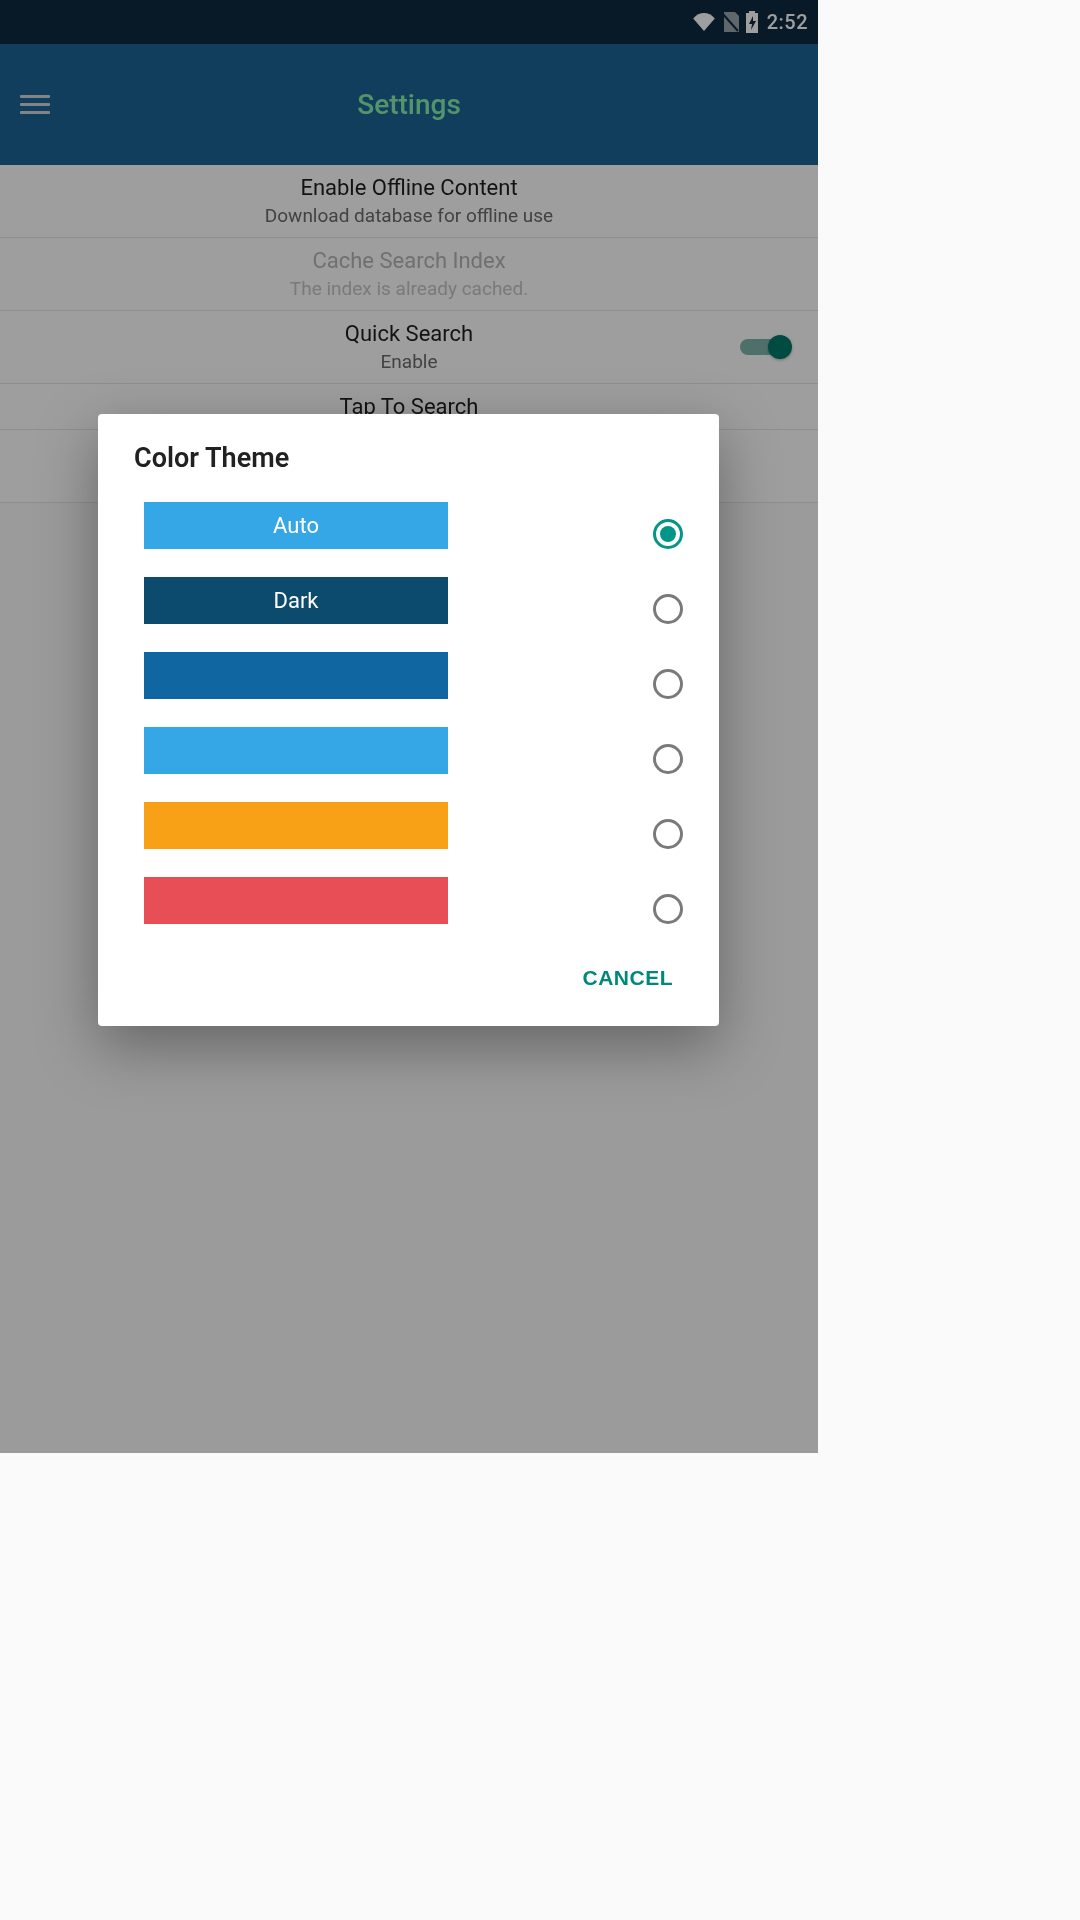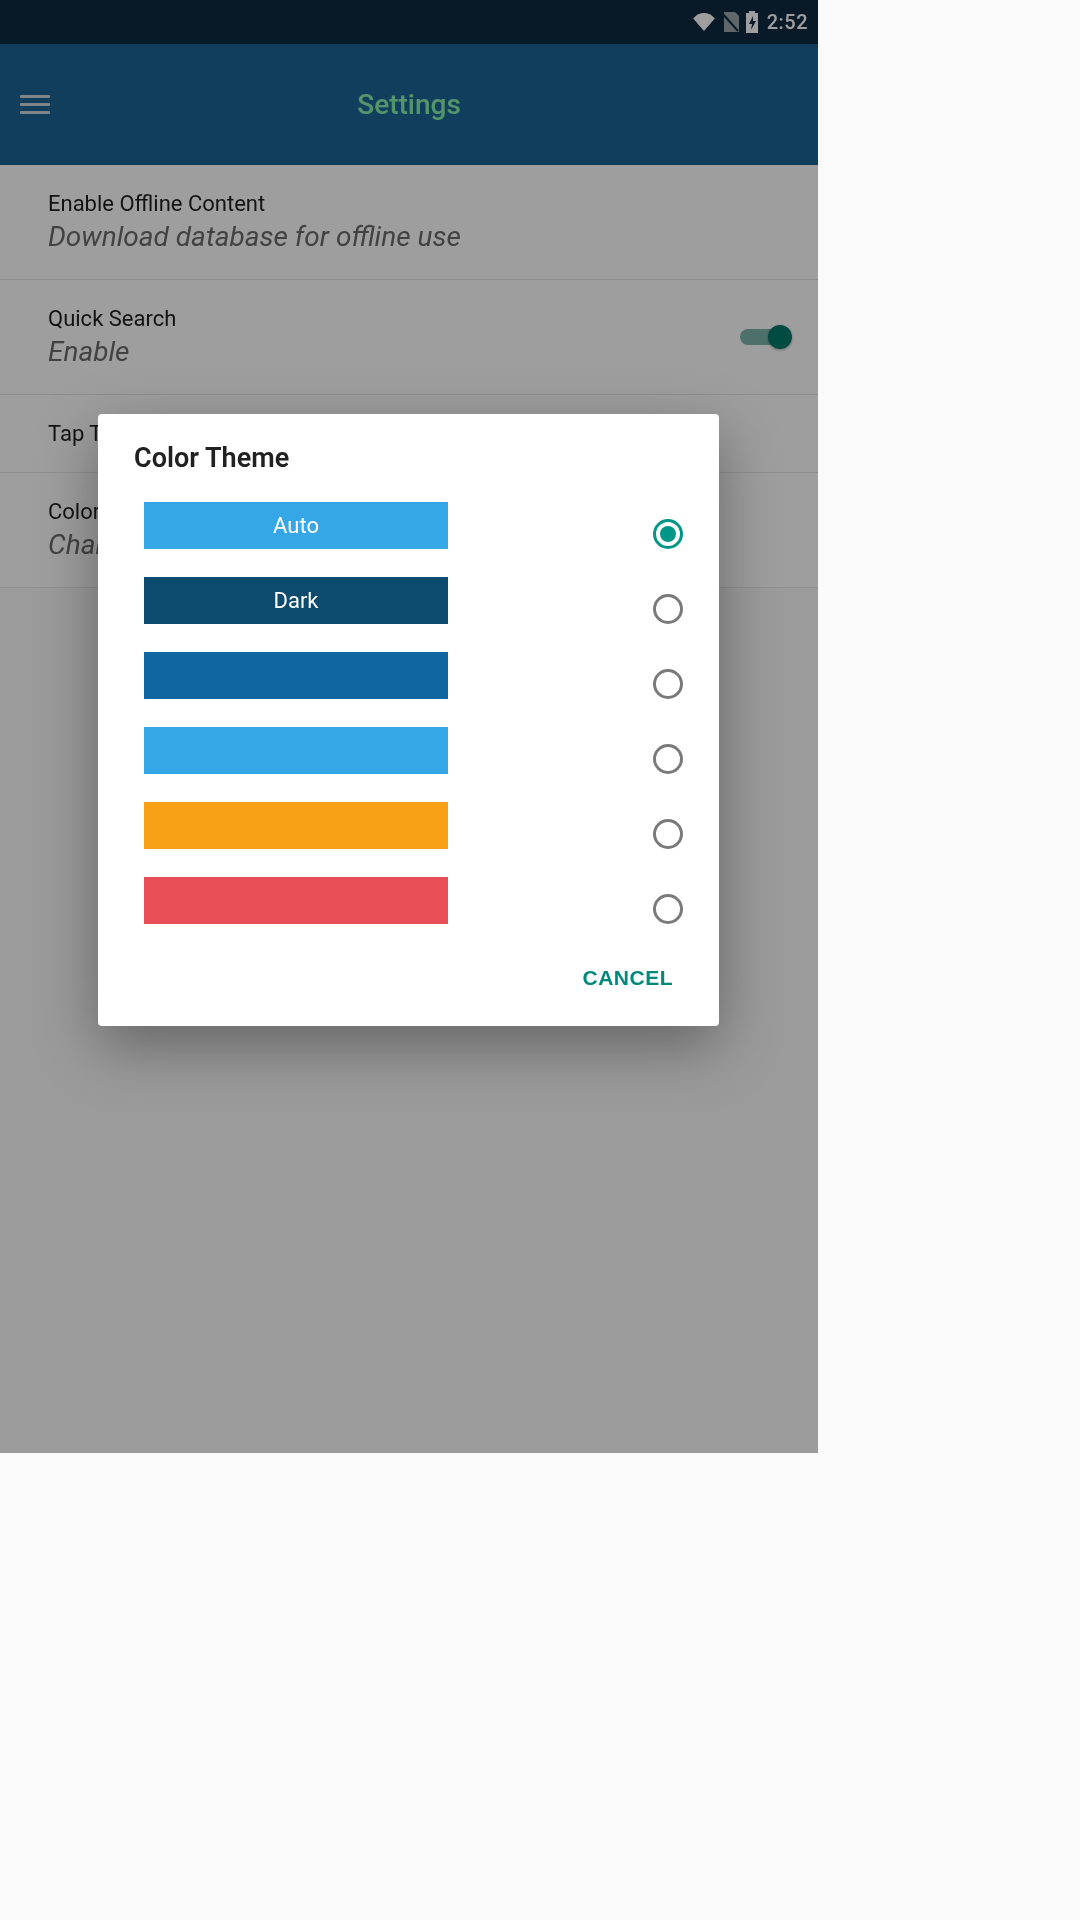--- a/index.html
+++ b/index.html
@@ -47,26 +47,27 @@
     display: block; height: 3px; background: #cfd8dc; border-radius: 1px;
   }
   .app-title {
     position: absolute; left: 0; right: 0; text-align: center;
     color: #86efac; font-size: 28px; font-weight: 500; pointer-events: none;
   }
 
   
   .settings-list { background: #fff; }
   .setting-item {
-    padding: 26px 48px;
+    padding: 10px 48px;
     border-bottom: 1px solid #e6e6e6;
     position: relative;
+    text-align: center;
   }
   .setting-title { font-size: 22px; color: #1f1f1f; margin-bottom: 4px; }
-  .setting-sub { font-size: 28px; color: #6b6b6b; font-style: italic; }
+  .setting-sub { font-size: 19px; color: #6b6b6b; }
   .setting-item.disabled .setting-title { color: #b5b5b5; }
   .setting-item.disabled .setting-sub { color: #c5c5c5; }
   .setting-item.single .setting-title { margin-bottom: 0; }
 
   .switch {
     position: absolute;
     right: 30px; top: 50%; transform: translateY(-50%);
     width: 48px; height: 24px;
   }
   .switch-track {
@@ -162,20 +163,24 @@
       <span></span>
   </div>
   <div class="app-title">Settings</div>
 </div>
 
 <div class="settings-list" id="settings-list">
     <div class="setting-item">
       <div class="setting-title">Enable Offline Content</div>
       <div class="setting-sub">Download database for offline use</div>
     </div>
+    <div class="setting-item disabled">
+      <div class="setting-title">Cache Search Index</div>
+      <div class="setting-sub">The index is already cached.</div>
+    </div>
     <div class="setting-item">
       <div class="setting-title">Quick Search</div>
       <div class="setting-sub">Enable</div>
       <div class="switch">
         <div class="switch-track"></div>
         <div class="switch-thumb"></div>
       </div>
     </div>
     <div class="setting-item single">
       <div class="setting-title">Tap To Search</div>

